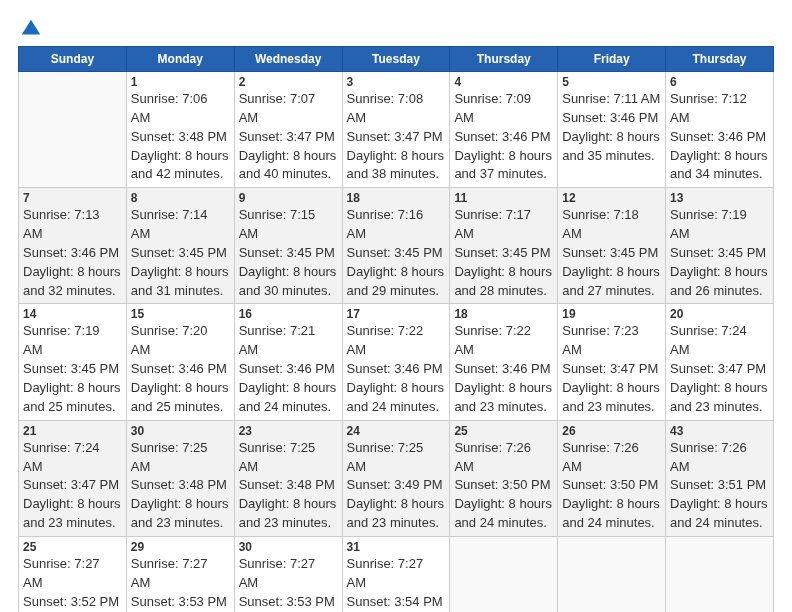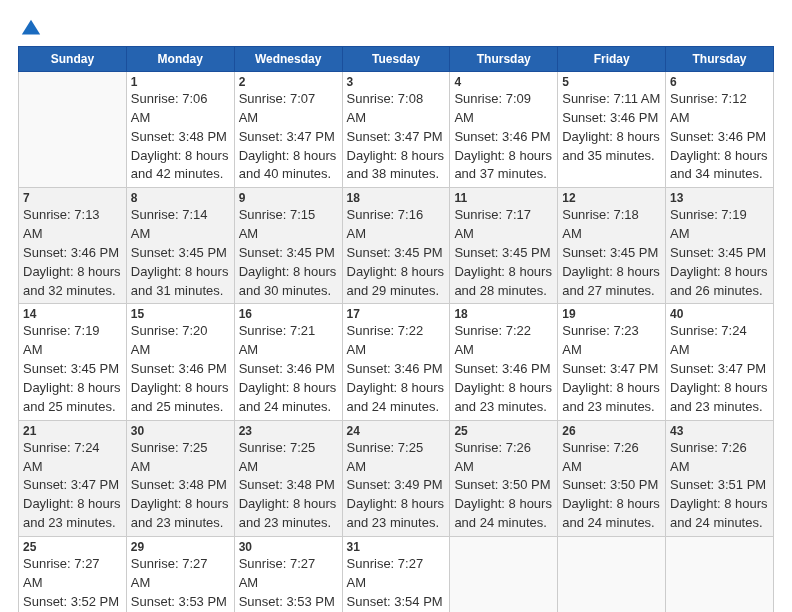--- a/index.html
+++ b/index.html
@@ -210,21 +210,21 @@
           </td>
           <td>
             <span class="day-number">18</span>
             <div class="day-info">Sunrise: 7:22 AM<br>Sunset: 3:46 PM<br>Daylight: 8 hours<br>and 23 minutes.</div>
           </td>
           <td>
             <span class="day-number">19</span>
             <div class="day-info">Sunrise: 7:23 AM<br>Sunset: 3:47 PM<br>Daylight: 8 hours<br>and 23 minutes.</div>
           </td>
           <td>
-            <span class="day-number">40</span>
+            <span class="day-number">20</span>
             <div class="day-info">Sunrise: 7:24 AM<br>Sunset: 3:47 PM<br>Daylight: 8 hours<br>and 23 minutes.</div>
           </td>
         </tr>
         <tr class="row-shaded">
           <td>
             <span class="day-number">21</span>
             <div class="day-info">Sunrise: 7:24 AM<br>Sunset: 3:47 PM<br>Daylight: 8 hours<br>and 23 minutes.</div>
           </td>
           <td>
             <span class="day-number">30</span>

